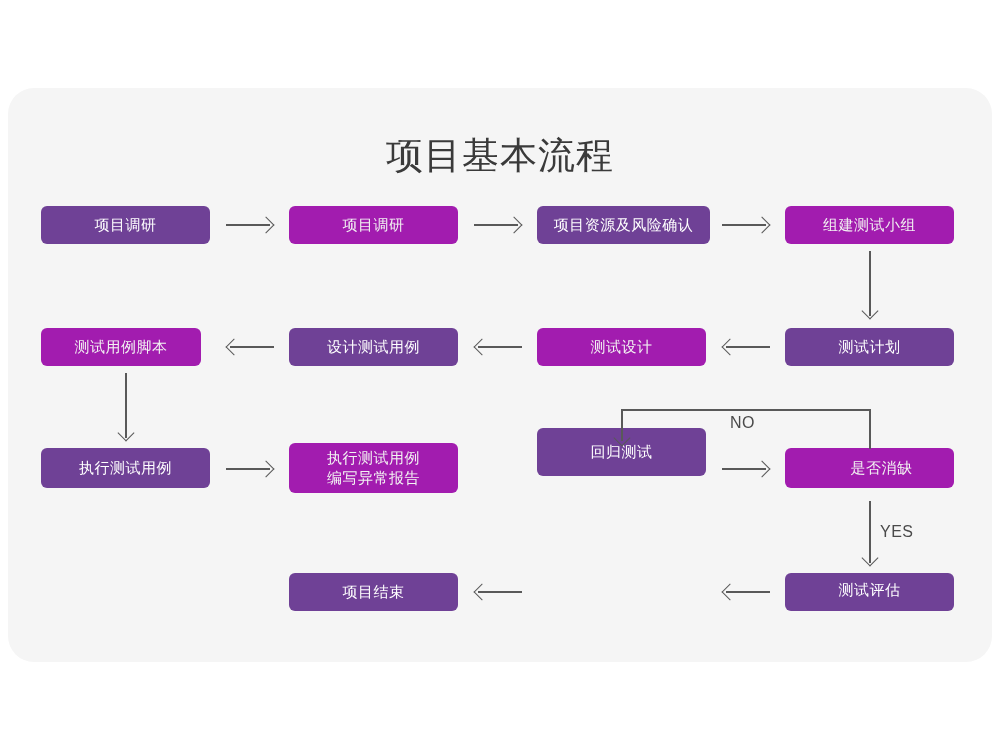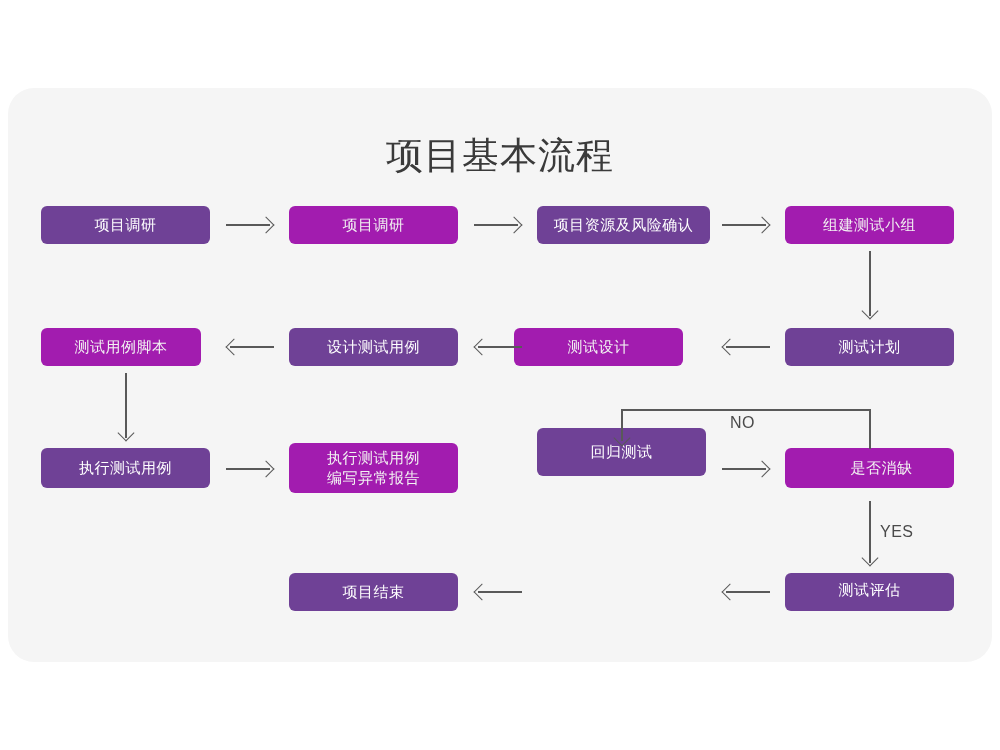--- a/index.html
+++ b/index.html
@@ -105,21 +105,21 @@
   <div class="arrow-head right" style="left:508px; top:219px;"></div>
 
   <div class="hline" style="left:722px; top:224px; width:44px;"></div>
   <div class="arrow-head right" style="left:756px; top:219px;"></div>
 
   <div class="vline" style="left:869px; top:251px; height:65px;"></div>
   <div class="arrow-head down" style="left:864px; top:305px;"></div>
 
   <div class="node gray" style="left:41px;  top:328px; width:160px; height:38px;">测试用例脚本</div>
   <div class="node purple" style="left:289px; top:328px; width:169px; height:38px;">设计测试用例</div>
-  <div class="node gray" style="left:514px; top:328px; width:169px; height:38px;">测试设计</div>
+  <div class="node gray" style="left:537px; top:328px; width:169px; height:38px;">测试设计</div>
   <div class="node purple" style="left:785px; top:328px; width:169px; height:38px;">测试计划</div>
 
   <div class="hline" style="left:230px; top:346px; width:44px;"></div>
   <div class="arrow-head left" style="left:228px; top:341px;"></div>
 
   <div class="hline" style="left:478px; top:346px; width:44px;"></div>
   <div class="arrow-head left" style="left:476px; top:341px;"></div>
 
   <div class="hline" style="left:726px; top:346px; width:44px;"></div>
   <div class="arrow-head left" style="left:724px; top:341px;"></div>

